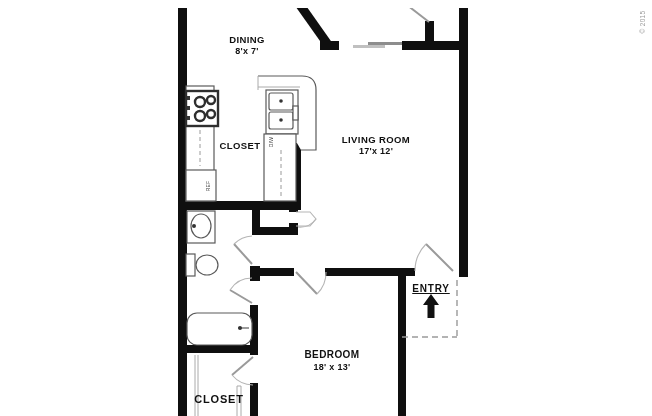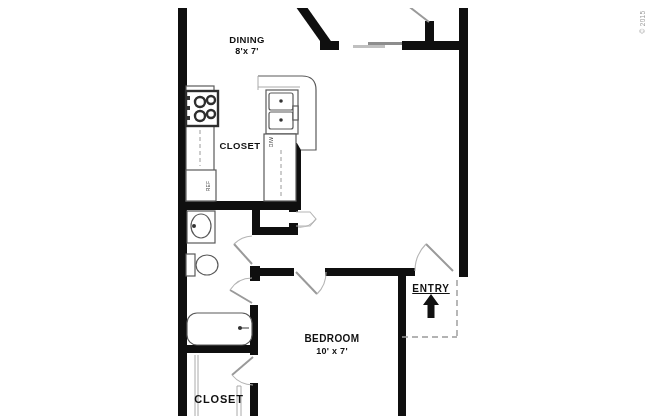--- a/index.html
+++ b/index.html
@@ -176,26 +176,30 @@
     <polygon points="431,286 423,297 427.5,297 427.5,310 434.5,310 434.5,297 439,297" fill="#111"></polygon>
   </svg>
 
   <div class="hlabel lbl-main" style="left:247px; top:26px;">
     <div>DINING</div>
     <div class="lbl-dims">8'x 7'</div>
   </div>
 
   <div class="hlabel lbl-main" style="left:240px; top:132px;">CLOSET</div>
 
+  <div class="hlabel lbl-main" style="left:376px; top:126px;">
+    <div>LIVING ROOM</div>
+    <div class="lbl-dims">17'x 12'</div>
+  </div>
 
   <div class="hlabel lbl-entry" style="left:431px; top:275px;text-decoration:underline;">ENTRY</div>
 
-  <div class="hlabel lbl-bedroom" style="left:332px; top:324px;">
+  <div class="hlabel lbl-bedroom" style="left:332px; top:340px;">
     <div>BEDROOM</div>
-    <div class="lbl-dims">10' x 7'</div>
+    <div class="lbl-dims">18' x 13'</div>
   </div>
 
   <div class="hlabel lbl-closet" style="left:219px; top:385px;">CLOSET</div>
 
   <div class="vlabel lbl-appl" style="left:208px; top:178px;">REF</div>
 
   <div class="vlabel lbl-appl" style="left:271px; top:134px;">D/W</div>
 
   <div class="vlabel lbl-copy" style="left:642px; top:14px;">© 2015</div>
 

